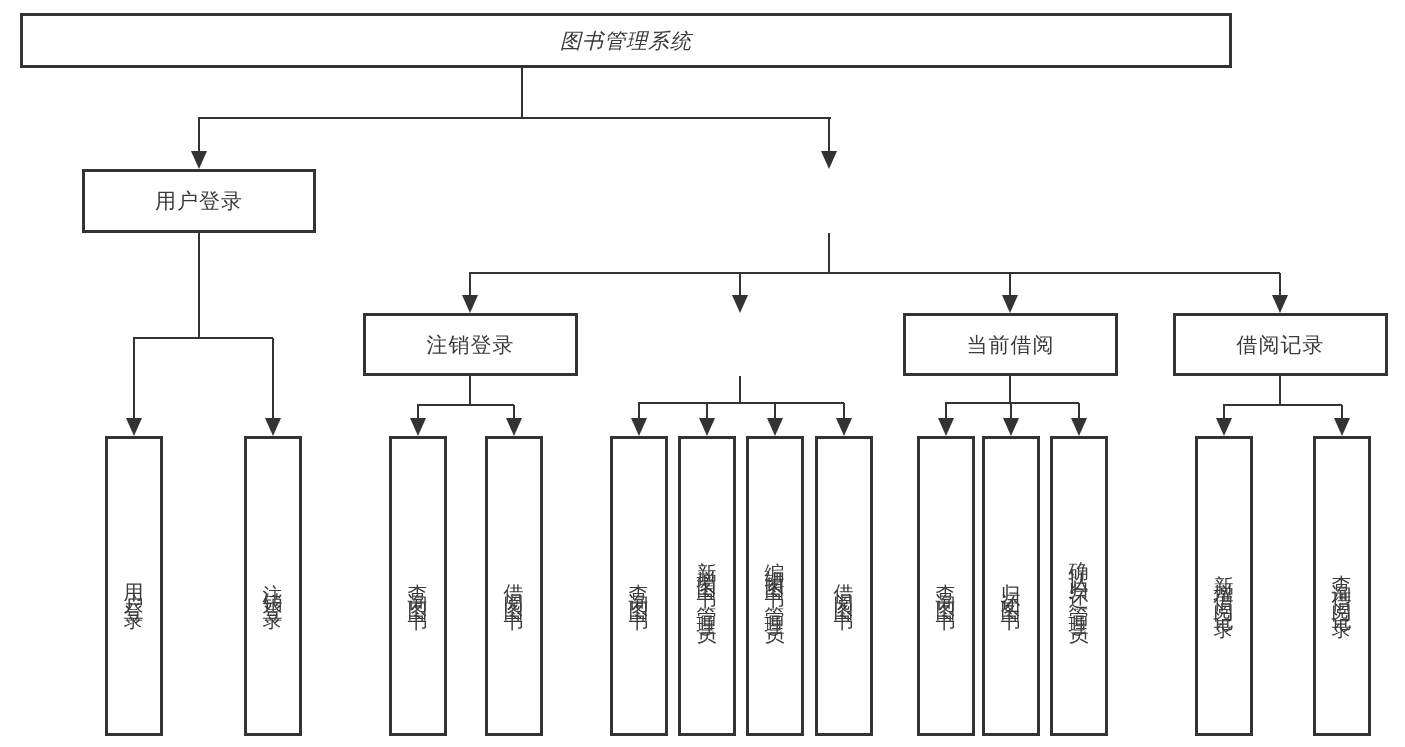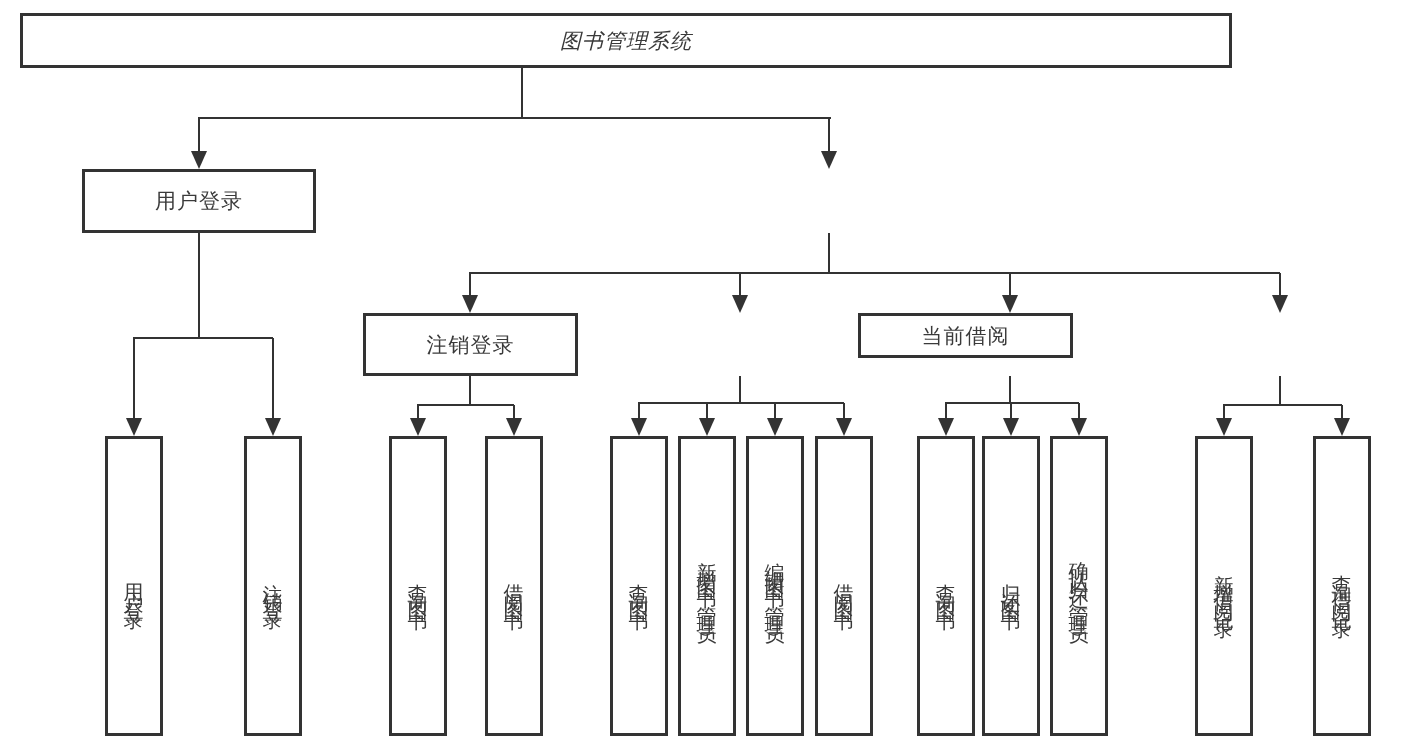--- a/index.html
+++ b/index.html
@@ -68,22 +68,25 @@
     <span>图书管理系统</span>
   </div>
 
   <div class="node" style="left:82px;top:169px;width:234px;height:64px;">
     <span>用户登录</span>
   </div>
 
   <div class="node" style="left:363px;top:313px;width:215px;height:63px;">
     <span>注销登录</span>
   </div>
-  <div class="node" style="left:858px;top:313px;width:215px;height:45px;">
+  <div class="node" style="left:903px;top:313px;width:215px;height:63px;">
     <span>当前借阅</span>
+  </div>
+  <div class="node" style="left:1173px;top:313px;width:215px;height:63px;">
+    <span>借阅记录</span>
   </div>
 
   <div class="leaf" style="left:105px;">
     <span class="vtext">用户登录</span>
   </div>
   <div class="leaf" style="left:244px;">
     <span class="vtext">注销登录</span>
   </div>
 
   <div class="leaf" style="left:389px;">

